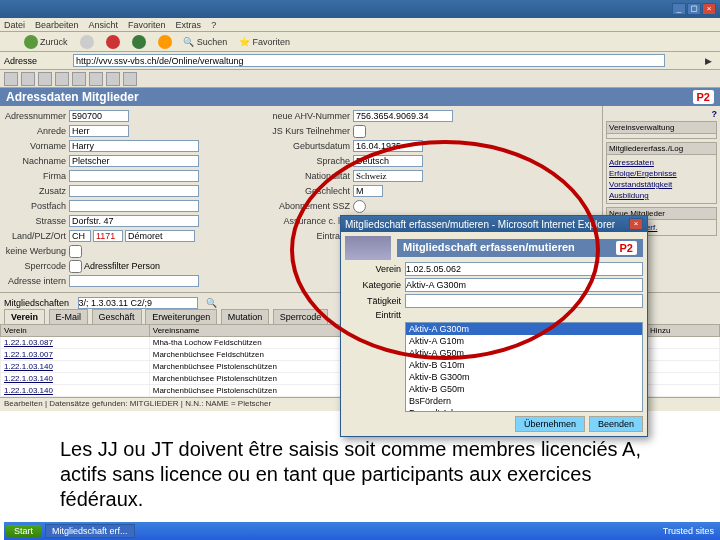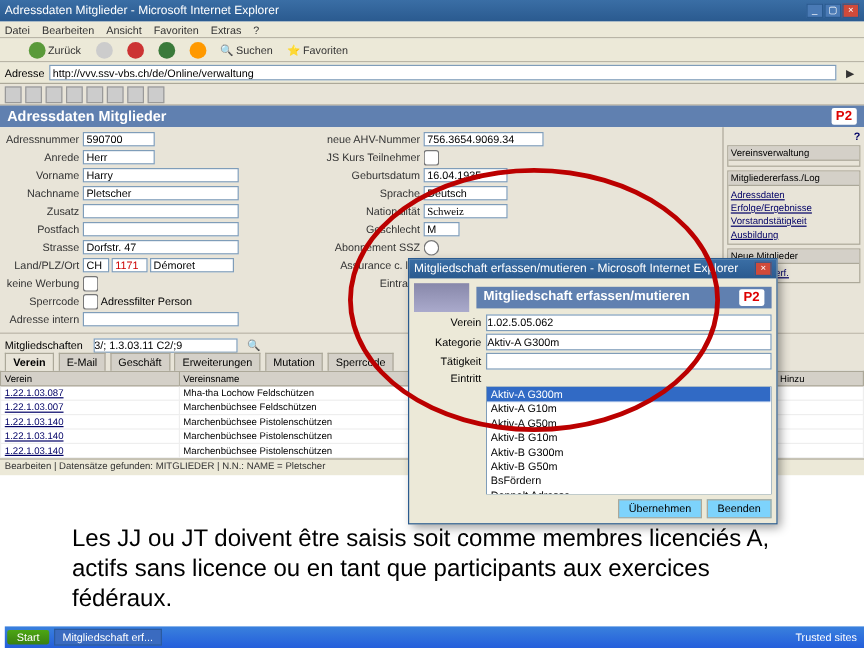--- a/index.html
+++ b/index.html
@@ -2,21 +2,21 @@
 <html><head>
 <meta charset="utf-8">
 <style>
   * { box-sizing: border-box; margin: 0; padding: 0; }
   body { font-family: Tahoma, Arial, sans-serif; font-size: 10px; background: #fff; width: 720px; height: 540px; position: relative; overflow: hidden; }
   .titlebar { background: linear-gradient(#3a6ea5,#2a5a8f); color: #fff; height: 18px; padding: 2px 4px; font-size: 10px; display: flex; align-items: center; }
   .ie-toolbar { background: #ece9d8; height: 14px; border-bottom: 1px solid #aca899; font-size: 9px; padding: 0 4px; color: #333; display:flex; gap:10px; align-items:center;}
   .ie-btns { background: #ece9d8; height: 20px; border-bottom: 1px solid #aca899; display: flex; align-items: center; padding: 0 20px; gap: 4px; }
   .ie-btn { display:inline-flex; align-items:center; gap:2px; font-size:9px; color:#333; padding:1px 3px; border:1px solid transparent; border-radius:2px;}
   .circ { width:14px; height:14px; border-radius:50%; display:inline-block;}
-  .addrbar { background:#ece9d8; height:18px; border-bottom:1px solid #aca899; display:flex; align-items:center; padding:0 4px; font-size:9px;}
+  .addrbar { background:#ece9d8; height:18px; border-bottom:1px solid #aca899; display:flex; align-items:center; padding:0 4px; font-size:9px;gap:32px;}
   .addrbar input{ flex:1; height:13px; font-size:9px; border:1px solid #7f9db9; padding:0 2px; margin:0 4px;}
   .app-toolbar { background:#e8e4d8; height:18px; border-bottom:1px solid #aca899; display:flex; align-items:center; padding:0 4px; gap:3px;}
   .app-toolbar .ico{width:14px;height:14px;background:#ccc;border:1px solid #999;display:inline-block;}
   .section-hdr{ background:#6080b0; color:#fff; font-weight:bold; font-size:12px; padding:2px 6px; display:flex; justify-content:space-between; align-items:center;}
   .logo{background:#fff;color:#d00;font-weight:bold;padding:1px 4px;font-size:11px;border-radius:2px;}
   .form-area{display:flex; background:#e8e4d8; font-size:9px; position:relative;}
   .form-col{padding:3px 4px;}
   .form-row{display:flex; align-items:center; margin-bottom:1px; height:14px;}
   .form-row label{width:62px; text-align:right; margin-right:3px; color:#333;}
   .form-row input[type=text]{border:1px solid #7f9db9; height:12px; font-size:9px; padding:0 2px; background:#fff;}
@@ -52,21 +52,20 @@
   .taskbar .start{background:linear-gradient(#4ca614,#3a8010);padding:1px 8px;border-radius:2px;margin-right:4px;}
   .taskbar .titem{background:#3a6bc0;padding:1px 6px;margin-right:2px;border:1px solid #2a5a9f;}
   .statusbar{background:#ece9d8;height:14px;border-top:1px solid #aca899;font-size:8px;padding:1px 4px;color:#333;}
   .wincontrols{margin-left:auto;display:flex;gap:1px;}
   .wincontrols span{width:14px;height:12px;background:#4a7ab5;border:1px solid #2a5a8f;display:inline-block;text-align:center;line-height:10px;font-size:8px;}
 </style>
 </head>
 <body>
 
 <div class="titlebar">
-  <span>Adressdaten Mitglieder - Microsoft Internet Explorer</span>
   <span class="wincontrols">
     <span>_</span>
     <span>▢</span>
     <span style="background:#d04a3a">×</span>
   </span>
 </div>
 <div class="ie-toolbar">
   <span>Datei</span>
   <span>Bearbeiten</span>
   <span>Ansicht</span>
@@ -132,20 +131,24 @@
         <label>Anrede</label>
         <input type="text" style="width: 60px;" value="Herr">
       </div>
     <div class="form-row">
         <label>Vorname</label>
         <input type="text" style="width: 130px;" value="Harry">
       </div>
     <div class="form-row">
         <label>Nachname</label>
         <input type="text" style="width: 130px;" value="Pletscher">
+      </div>
+    <div class="form-row">
+        <label>Firma</label>
+        <input type="text" style="width: 130px;">
       </div>
     <div class="form-row">
         <label>Zusatz</label>
         <input type="text" style="width: 130px;">
       </div>
     <div class="form-row">
         <label>Postfach</label>
         <input type="text" style="width: 130px;">
       </div>
     <div class="form-row">

